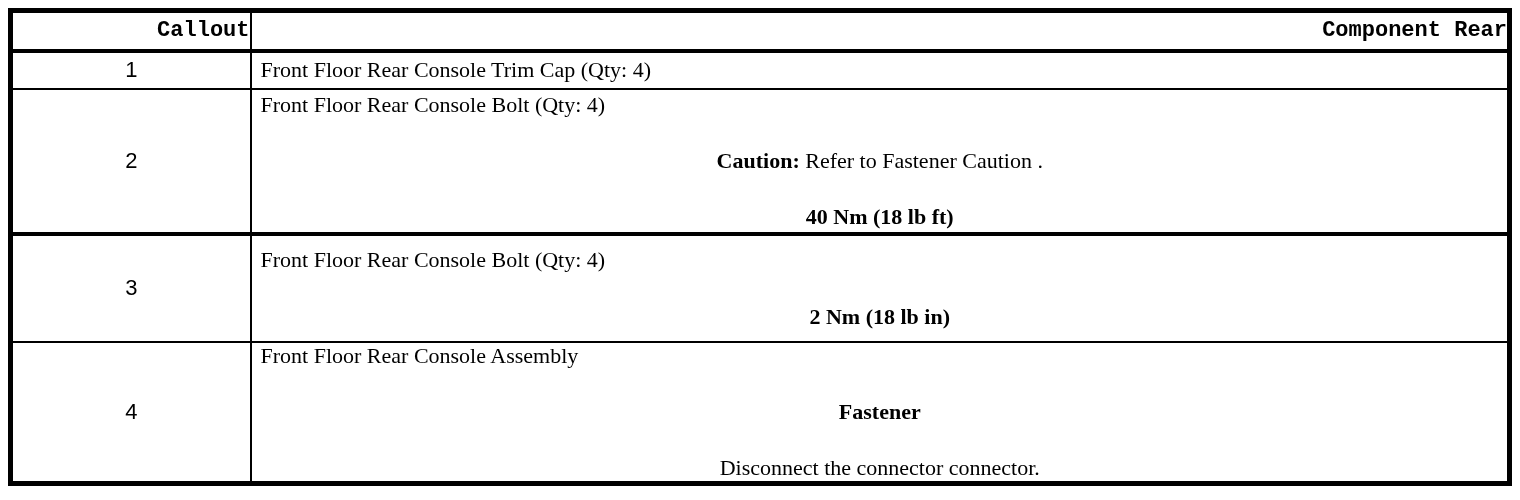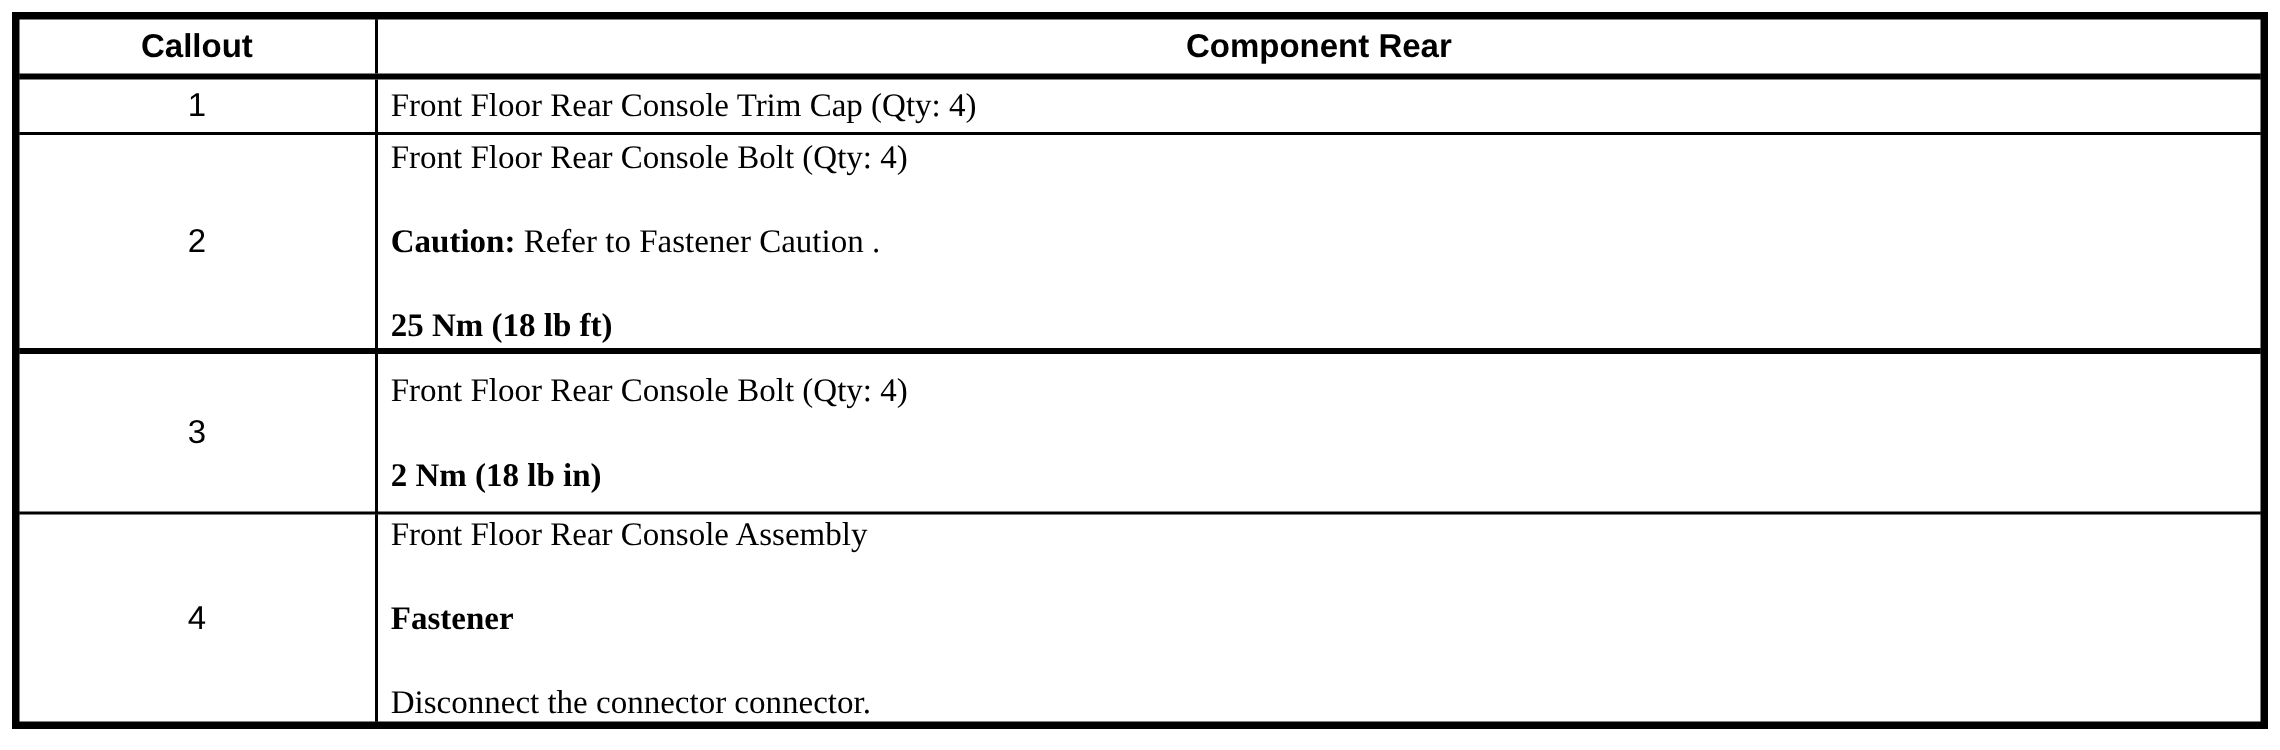--- a/index.html
+++ b/index.html
@@ -38,37 +38,39 @@
   tr.thin-bottom  > td { border-bottom: 2px solid #000000; }
 
   tr.header-row { height: 40px; }
   tr.row-1 { height: 38px; }
   tr.row-2 { height: 145px; }
   tr.row-3 { height: 108px; }
   tr.row-4 { height: 142px; }
 
   th {
     font-weight: bold;
-    text-align: center;
+    text-align: right;
+    font-family: Liberation Mono, monospace;
   }
   td.callout-cell {
     text-align: center;
     font-weight: normal;
   }
   td.component-cell {
     text-align: left;
     padding-left: 9px;
     padding-right: 8px;
   }
   td.component-cell p {
     margin: 0;
     font-family: Liberation Serif, serif;
   }
   td.component-cell p + p {
     margin-top: 31px;
+    text-align: center;
   }
   .b { font-weight: bold; }
 </style>
 </head>
 <body>
 
 <table class="callout-table">
   <colgroup>
     <col class="col-callout">
     <col class="col-component">
@@ -84,21 +86,21 @@
       <td class="callout-cell">1</td>
       <td class="component-cell">
         <p><span>Front Floor Rear Console Trim Cap (Qty: 4)</span></p>
       </td>
     </tr>
     <tr class="row-2 thick-bottom">
       <td class="callout-cell">2</td>
       <td class="component-cell">
         <p><span>Front Floor Rear Console Bolt (Qty: 4)</span></p>
         <p><span class="b">Caution:</span><span> Refer to Fastener Caution .</span></p>
-        <p><span class="b">25 Nm (18 lb ft)</span></p>
+        <p><span class="b">40 Nm (18 lb ft)</span></p>
       </td>
     </tr>
     <tr class="row-3 thin-bottom">
       <td class="callout-cell">3</td>
       <td class="component-cell">
         <p><span>Front Floor Rear Console Bolt (Qty: 4)</span></p>
         <p><span class="b">2 Nm (18 lb in)</span></p>
       </td>
     </tr>
     <tr class="row-4">

